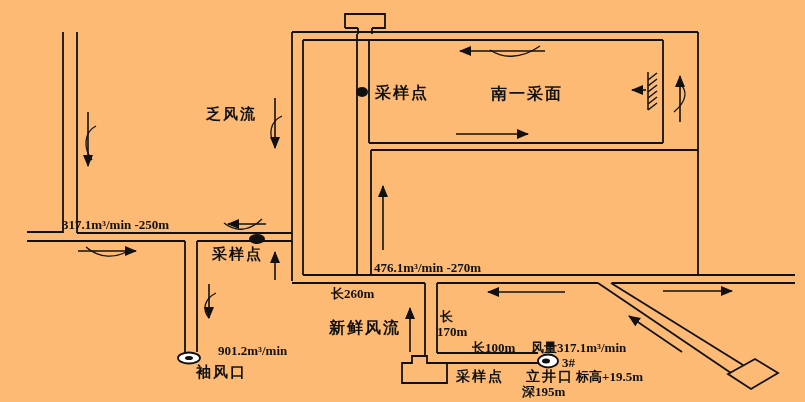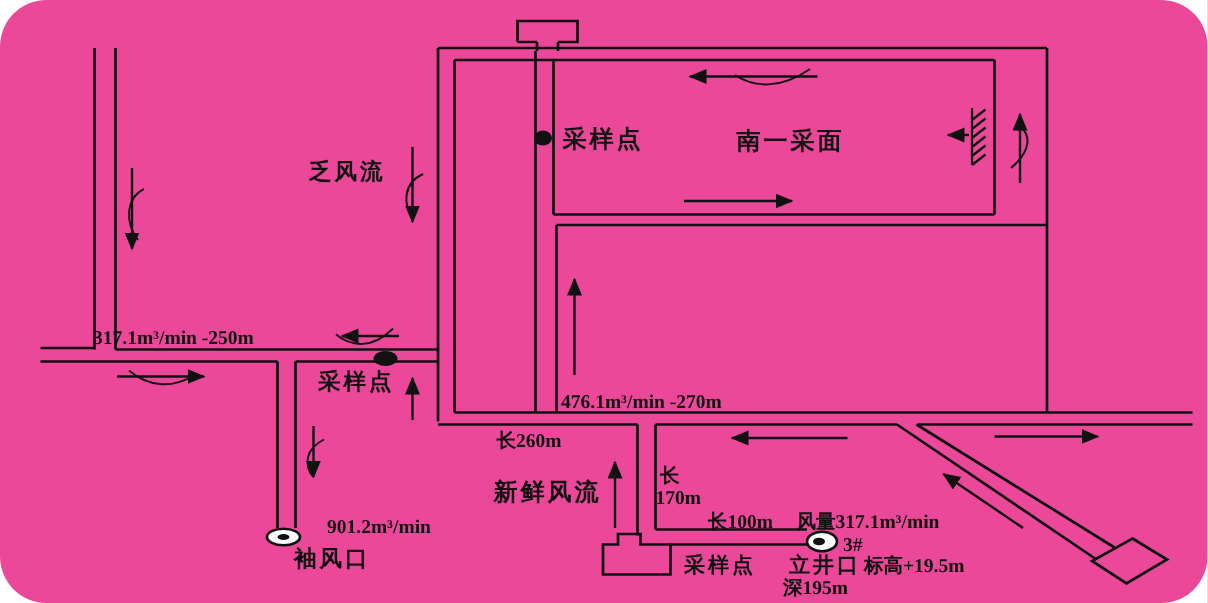--- a/index.html
+++ b/index.html
@@ -1,19 +1,18 @@
 <!DOCTYPE html>
 <html><head>
 <meta charset="utf-8">
 <style>
   html,body{margin:0;padding:0;background:#ffffff;}
   .canvas{
-    position:relative;width:805px;height:402px;background:#ec4899;overflow:hidden;
+    position:relative;width:805px;height:402px;background:#fdba74;overflow:hidden;
     font-family:"Liberation Serif","DejaVu Serif",serif;
-    border-radius:31px;
   }
   svg{display:block;}
   .wall{stroke:#111111;stroke-width:1.8;fill:none;}
   .wall-thin{stroke:#111111;stroke-width:1.5;fill:none;}
   .flow{stroke:#111111;stroke-width:1.6;fill:none;}
   .swoosh{stroke:#111111;stroke-width:1.3;fill:none;}
   .solid{fill:#111111;stroke:none;}
   .sym{stroke:#111111;stroke-width:1.8;fill:#ffffff;}
   text{fill:#111111;font-weight:bold;font-family:"Liberation Serif","DejaVu Serif",serif;}
   .cjk{letter-spacing:2px;}

